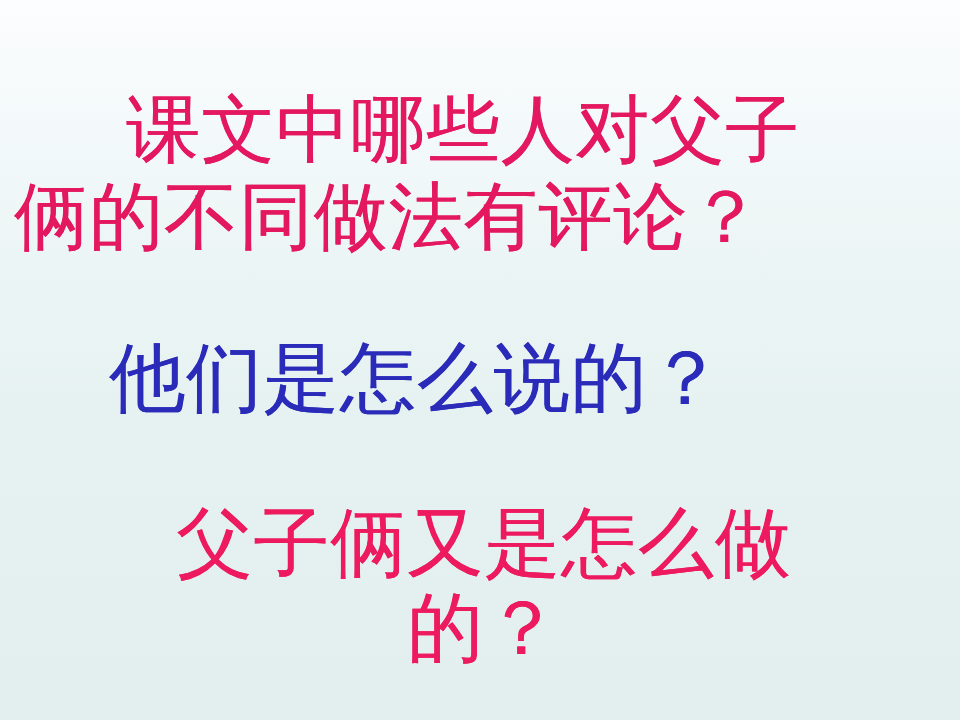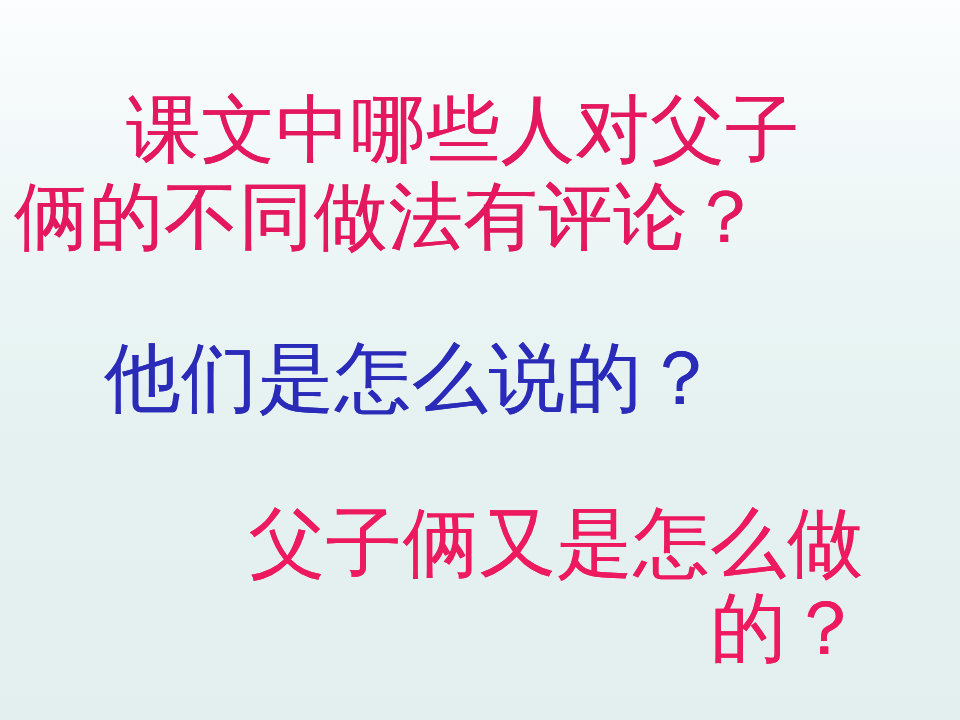--- a/index.html
+++ b/index.html
@@ -54,36 +54,37 @@
     text-indent: 112px;
     text-align: left;
     color: #e3185e;
     font-weight: 400;
     font-family: "DejaVu Serif", "Liberation Serif", serif;
   }
 
   
   #block-question-2 {
     top: 335px;
-    padding-left: 104px;
+    padding-left: 76px;
     font-size: 76px;
     line-height: 1.12;
     text-align: left;
     color: #2b2bba;
     font-weight: 400;
     font-family: "DejaVu Serif", "Liberation Serif", serif;
+    margin-left: 33px;
   }
 
   
   #block-question-3 {
     top: 500px;
     padding-left: 104px;
     font-size: 76px;
     line-height: 1.12;
-    text-align: right;
+    text-align: center;
     color: #ed1a5f;
     font-weight: 400;
     font-family: "DejaVu Serif", "Liberation Serif", serif;
   }
 
   
   .stroke-pink-1 { text-shadow: 0.5px 0 0 currentColor; }
   .stroke-blue   { text-shadow: 0.5px 0 0 currentColor; }
   .stroke-pink-2 { text-shadow: 0.4px 0 0 currentColor; }
 </style>

